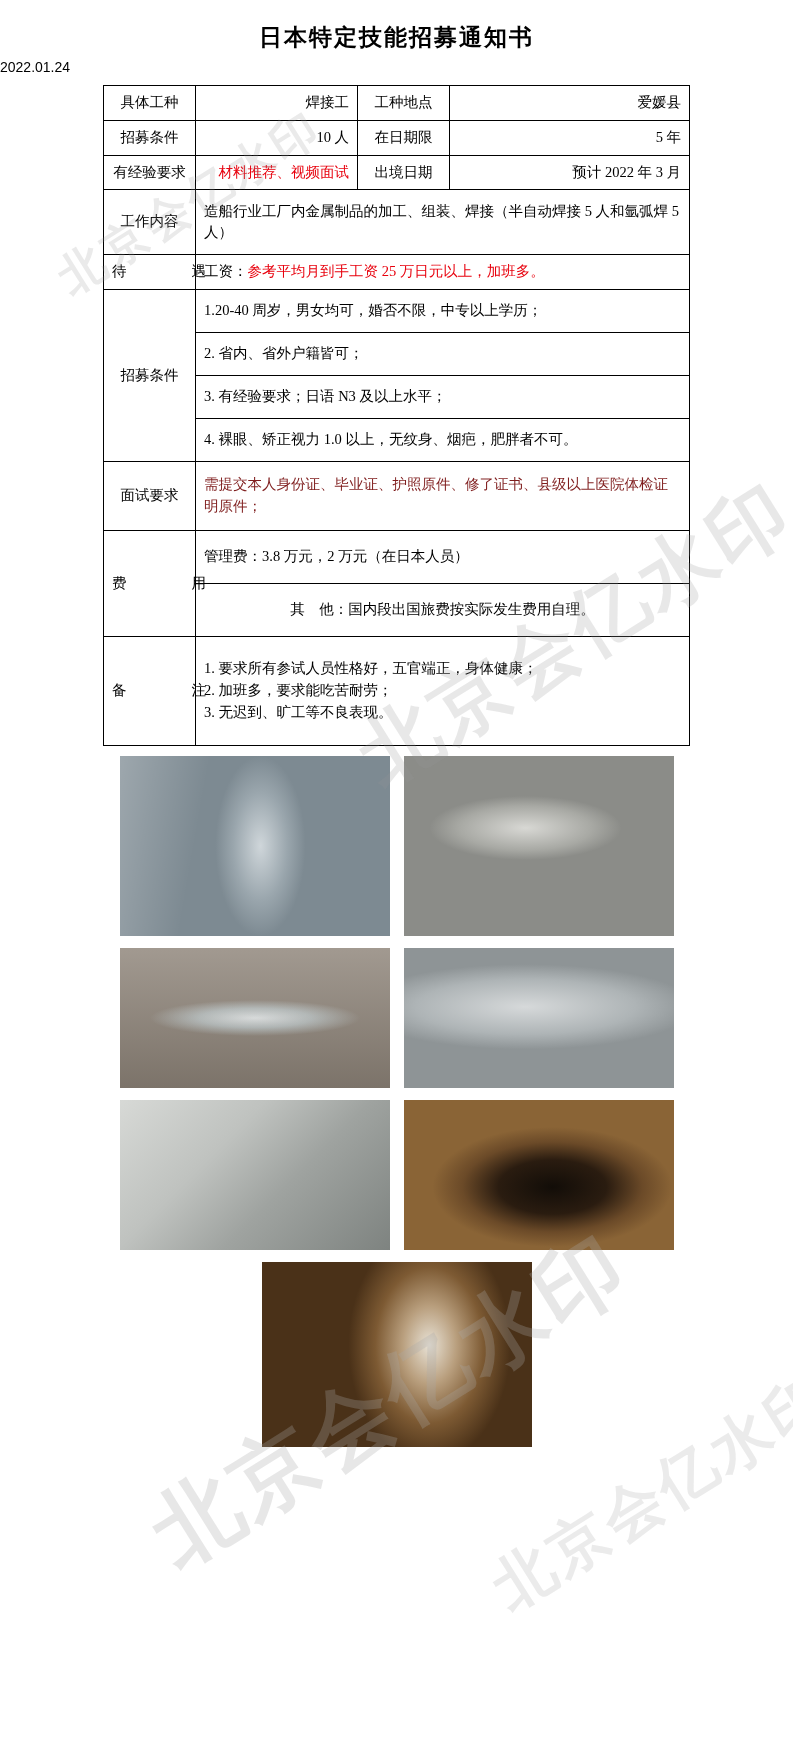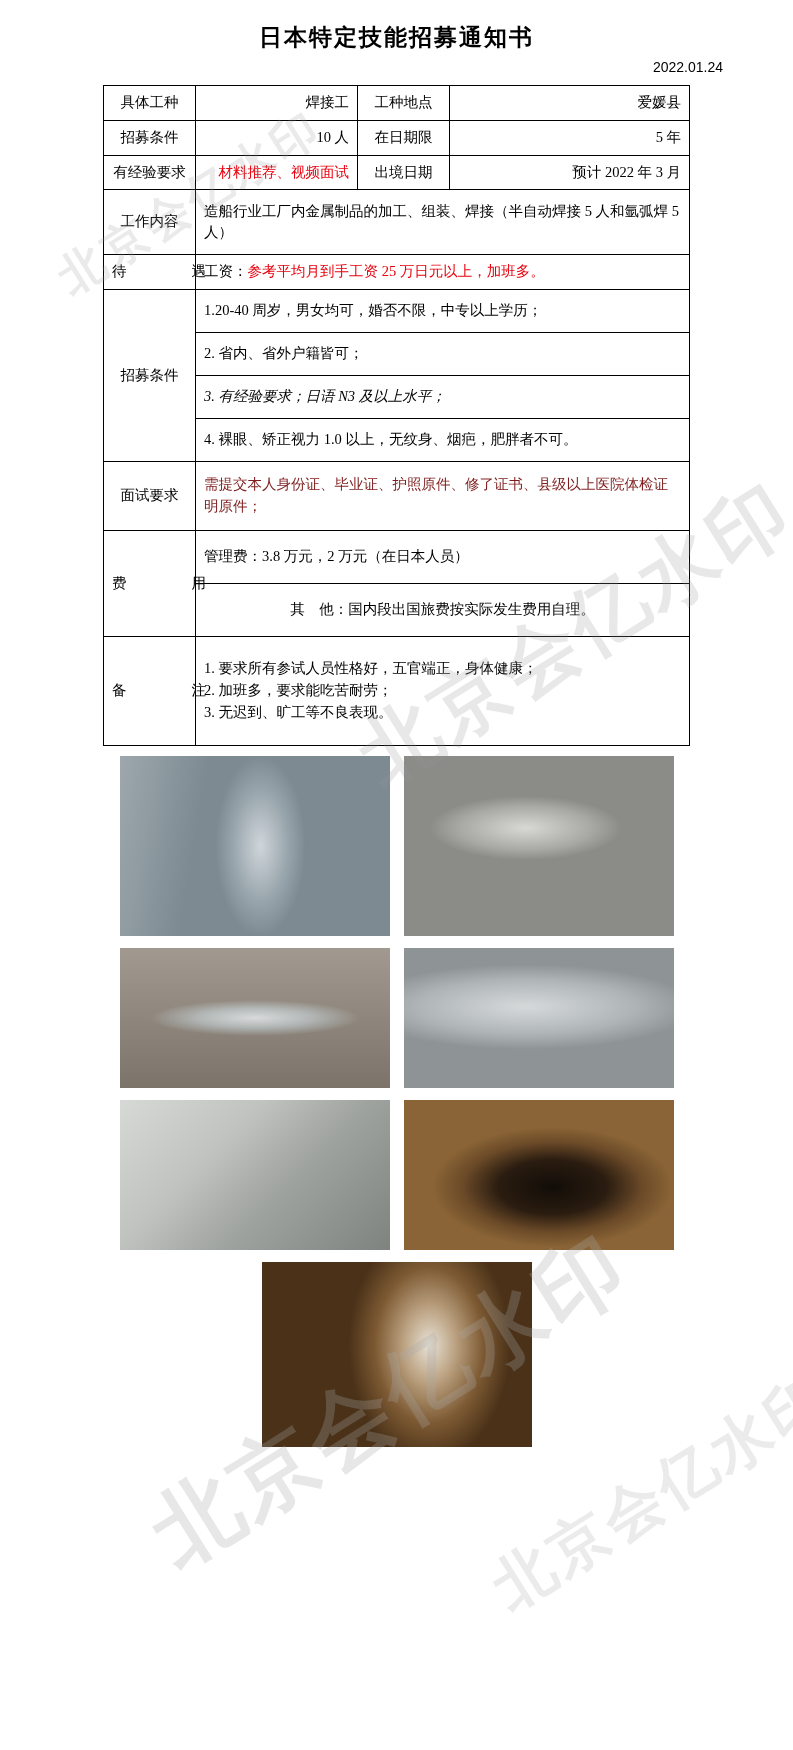--- a/index.html
+++ b/index.html
@@ -24,21 +24,20 @@
   .doc-title {
     text-align: center;
     font-size: 23px;
     font-weight: bold;
     letter-spacing: 2px;
     margin-top: 22px;
     margin-bottom: 6px;
     font-family: "Liberation Serif", "DejaVu Serif", serif;
   }
   .date-line {
-    text-align: right;
     padding-right: 70px;
     font-size: 14px;
     font-family: "Liberation Sans", sans-serif;
     margin-bottom: 10px;
   }
   table.main {
     border-collapse: collapse;
     margin: 0 auto;
     width: 586px;
     table-layout: fixed;
@@ -209,21 +208,21 @@
       </tr>
 
       <tr>
         <td class="label" rowspan="4">招募条件</td>
         <td class="left" colspan="3" style="height:30px;">1.20-40 周岁，男女均可，婚否不限，中专以上学历；</td>
       </tr>
       <tr>
         <td class="left" colspan="3" style="height:30px;">2. 省内、省外户籍皆可；</td>
       </tr>
       <tr>
-        <td class="left" colspan="3" style="height:30px;font-style:italic;">3. 有经验要求；日语 N3 及以上水平；</td>
+        <td class="left" colspan="3" style="height:30px;">3. 有经验要求；日语 N3 及以上水平；</td>
       </tr>
       <tr>
         <td class="left" colspan="3" style="height:30px;">4. 裸眼、矫正视力 1.0 以上，无纹身、烟疤，肥胖者不可。</td>
       </tr>
 
       <tr>
         <td class="label">面试要求</td>
         <td class="left red" colspan="3" style="height:56px;">需提交本人身份证、毕业证、护照原件、修了证书、县级以上医院体检证明原件；</td>
       </tr>
 

